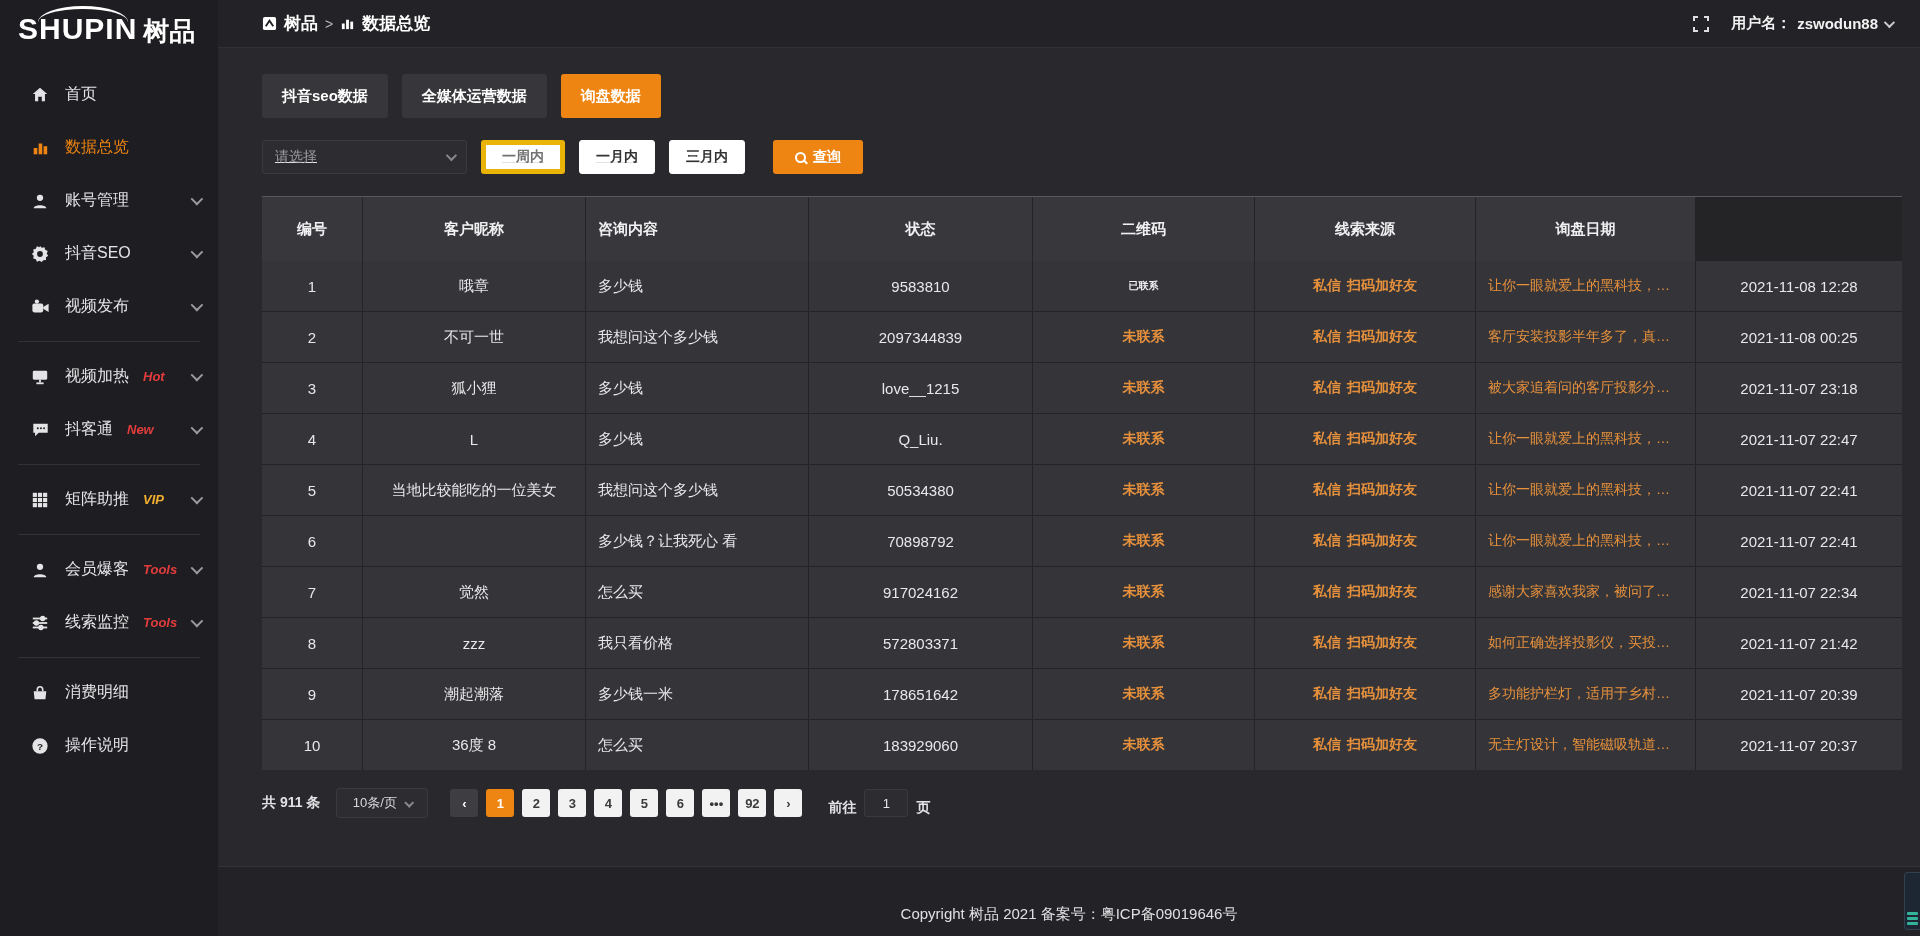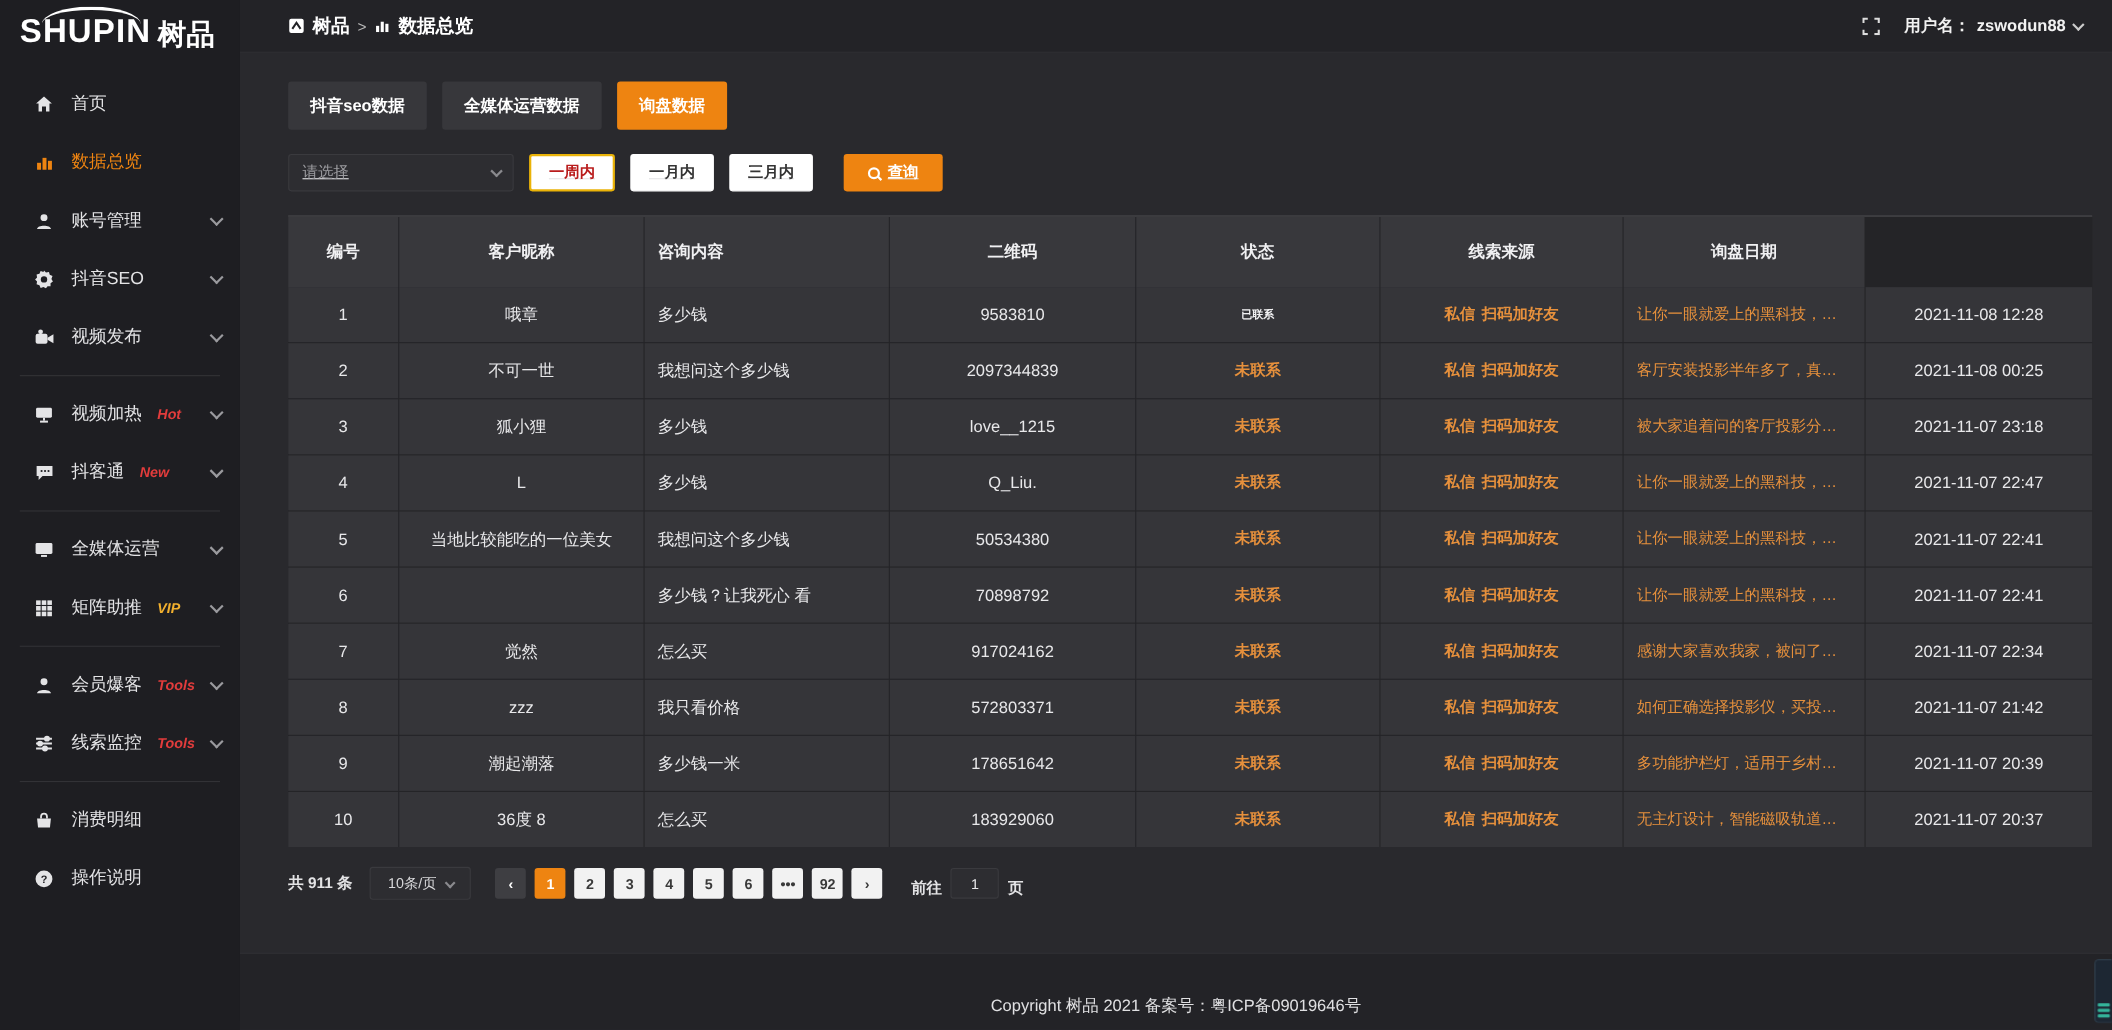--- a/index.html
+++ b/index.html
@@ -41,21 +41,21 @@
   .tab-btn { height:44px; padding:0 20px; background:#37373b; color:#fff; font-size:15px; font-weight:bold;
     border:none; border-radius:3px; cursor:pointer; font-family:inherit; }
   .tab-btn.active { background:#ee8411; }
   .filters { display:flex; gap:14px; margin-top:22px; align-items:flex-end;text-decoration:underline; }
   .select { width:205px; height:34px; background:#2d2d31; border:1px solid #3a3a3e; border-radius:3px;
     display:flex; align-items:center; padding:0 12px; color:#9c9ca0; font-size:14px; cursor:pointer; }
   .select .dn { margin-left:auto; width:8px; height:8px; border-right:2px solid #8a8a8e; border-bottom:2px solid #8a8a8e;
     transform:rotate(45deg) translateY(-2px); }
   .range-btn { height:34px; padding:0 16px; background:#fff; color:#333; font-size:14px; border:1px solid #fff;
     border-radius:3px; cursor:pointer; font-family:inherit; font-weight:bold; }
-  .range-btn.active { border:2px solid #eab308; color:#b91c1c; }
+  .range-btn.active { border:5px solid #eab308; color:#737373; }
   .search-btn { height:34px; padding:0 22px; margin-left:14px; background:#ee8411; color:#fff; font-size:14px;
     font-weight:bold; border:none; border-radius:3px; cursor:pointer; display:flex; align-items:center; gap:7px; font-family:inherit; }
   .search-btn .mag { width:11px; height:11px; border:2px solid #fff; border-radius:50%; position:relative; }
   .search-btn .mag::after { content:""; position:absolute; width:5px; height:2px; background:#fff;
     right:-4px; bottom:-2px; transform:rotate(45deg); }
 
   
   .tablewrap { margin-top:22px; background:#29292c; border-top:1px solid #58585c; }
   .tgrid { display:grid; grid-template-columns:100px 222px 222px 223px 221px 220px 219px 1fr; gap:1px; background:#242427; }
   .tcell { background:#353539; display:flex; align-items:center; justify-content:center; font-size:15px;
@@ -181,30 +181,20 @@
             <circle cx="7" cy="8" r="1.1" fill="#1e1e22"></circle>
             <circle cx="10.5" cy="8" r="1.1" fill="#1e1e22"></circle>
             <circle cx="14" cy="8" r="1.1" fill="#1e1e22"></circle>
           </svg>
         </span>
         <span class="mi-label">抖客通</span>
         <span class="mi-badge" style="color:#e23c3c">New</span>
         <span class="mi-chevron"></span>
       </div>
       <div class="menu-divider"></div>
-      <div class="menu-item">
-        <span class="mi-icon">
-          <svg width="18" height="18" viewBox="0 0 20 20">
-            <rect x="1.5" y="3" width="17" height="11" rx="1.5" fill="#e4e4e6"></rect>
-            <rect x="7" y="15" width="6" height="2" fill="#e4e4e6"></rect>
-          </svg>
-        </span>
-        <span class="mi-label">全媒体运营</span>
-        <span class="mi-chevron"></span>
-      </div>
       <div class="menu-item">
         <span class="mi-icon">
           <svg width="18" height="18" viewBox="0 0 20 20">
             <g fill="#e4e4e6">
               <rect x="2" y="2" width="4.6" height="4.6"></rect>
               <rect x="7.7" y="2" width="4.6" height="4.6"></rect>
               <rect x="13.4" y="2" width="4.6" height="4.6"></rect>
               <rect x="2" y="7.7" width="4.6" height="4.6"></rect>
               <rect x="7.7" y="7.7" width="4.6" height="4.6"></rect>
               <rect x="13.4" y="7.7" width="4.6" height="4.6"></rect>
@@ -324,22 +314,22 @@
       <span class="mag"></span>
       <span>查询</span>
     </button>
   </div>
 
   <div class="tablewrap">
     <div class="tgrid thead" id="thead">
         <div class="tcell">编号</div>
         <div class="tcell">客户昵称</div>
         <div class="tcell left">咨询内容</div>
+        <div class="tcell">状态</div>
         <div class="tcell">二维码</div>
-        <div class="tcell">状态</div>
         <div class="tcell">线索来源</div>
         <div class="tcell">询盘日期</div>
       </div>
     <div class="tgrid tbody" id="tbody">
         <div class="tcell">1</div>
         <div class="tcell">哦章</div>
         <div class="tcell left">多少钱</div>
         <div class="tcell">9583810</div>
         <div class="tcell">
           <span class="status-done">已联系</span>

